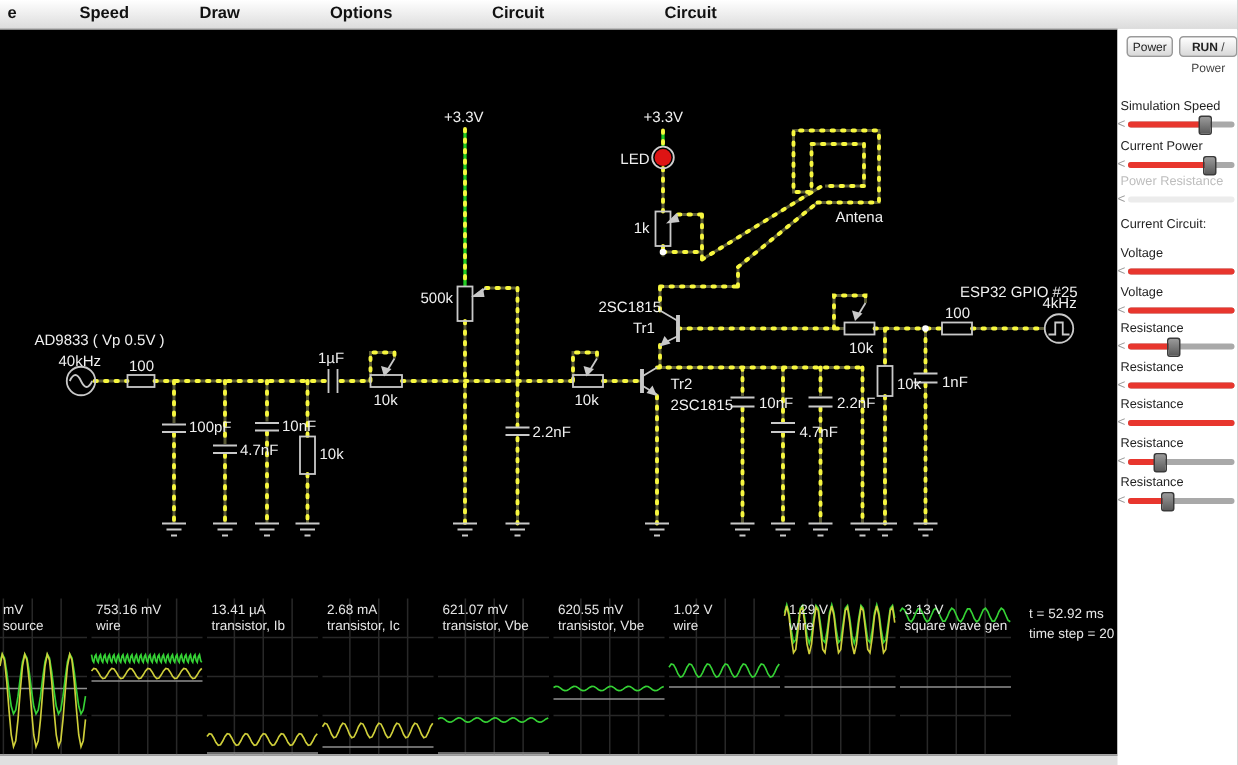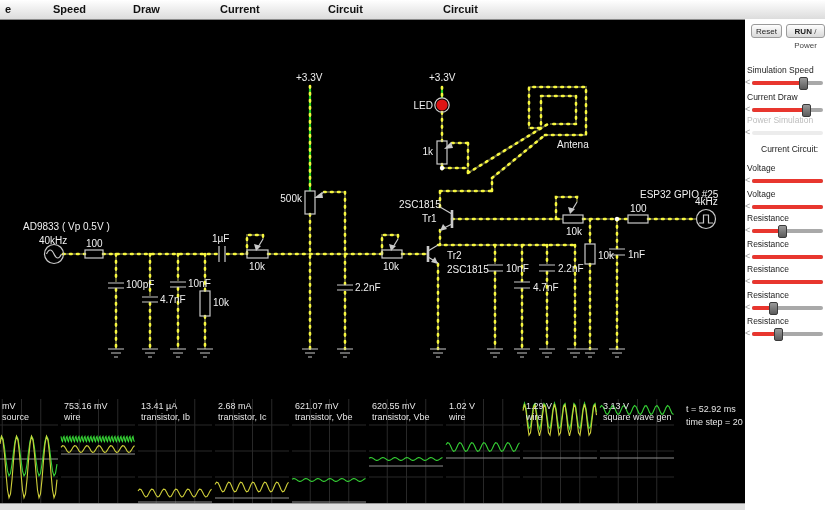--- a/index.html
+++ b/index.html
@@ -35,34 +35,34 @@
   .srow{position:absolute;left:0;width:80px;}
   .srow .lab{font-size:8.5px;color:#222;padding-left:2px;white-space:nowrap;}
   .srow.disabled .lab{color:#bdbdbd;}
   .trackwrap{position:relative;height:12px;margin-top:2px;}
   .lt{position:absolute;left:0px;top:0px;font-size:9px;color:#999;}
   .track{position:absolute;left:7px;top:4px;width:71px;height:4px;background:#a9a9a9;border-radius:2px;}
   .track .red{position:absolute;left:0;top:0;height:4px;background:#e8362e;border-radius:2px;}
   .srow.disabled .track{background:#ececec;}
   .thumb{position:absolute;top:-4px;width:7px;height:11px;border:1px solid #3a3a3a;border-radius:2px;
     background:linear-gradient(#9a9a9a,#5b5b5b);cursor:pointer;}
-  .pheading{position:absolute;font-size:8.5px;color:#222;padding-left:16px;}
+  .pheading{position:absolute;font-size:8.5px;color:#222;padding-left:2px;}
 
   #bottomstrip{position:absolute;left:0;top:503px;width:745px;height:7px;background:#e0e0e0;border-top:1px solid #9a9a9a;}
 </style>
 </head>
 <body>
 
 <div id="app">
 
   <div id="menubar">
       <span class="menu-item" style="left: 5px;">e</span>
       <span class="menu-item" style="left: 53px;">Speed</span>
       <span class="menu-item" style="left: 133px; text-align: center;">Draw</span>
-      <span class="menu-item" style="left: 220px;">Current</span>
+      <span class="menu-item" style="left: 220px;">Options</span>
       <span class="menu-item" style="left: 328px;">Circuit</span>
       <span class="menu-item" style="left: 443px;">Circuit</span>
     </div>
 
   <div id="canvas">
     <svg id="cir" width="745" height="484" viewBox="0 19 745 484">
       <defs>
         <path id="dOlive" d="M63 253H85 M103 253H217 M227 253H247 M268 253H382 M402 253H427
           M116 253V281 M116 288V348 M150 253V295 M150 302V348 M178 253V280 M178 287V348 M205 253V290 M205 315V348
           M247 253V234H263V238 M382 253V234H398V238 M556 218V196H577V201
@@ -335,47 +335,47 @@
             <text x="603" y="419" class="slabel">square wave gen</text>
           </g>
         </g>
 
       <text class="slabel" x="686" y="411">t = 52.92 ms</text>
       <text class="slabel" x="686" y="424">time step = 20 ns</text>
     </svg>
   </div>
 
   <div id="rightpanel">
-    <div class="btn" id="btn-reset">Reset</div>
+    <div class="btn" id="btn-reset">Power</div>
     <div class="btn" id="btn-run">
       <b>RUN</b><span class="stop"> / Power</span>
     </div>
     <div id="sliders">
         <div class="srow" style="top: 46px;">
           <div class="lab">Simulation Speed</div>
           <div class="trackwrap">
             <span class="lt">&lt;</span>
             <div class="track">
               <div class="red" style="width: 71%;"></div>
               <div class="thumb" style="left: calc(71% - 3px);"></div>
             </div>
           </div>
         </div>
         <div class="srow" style="top: 73px;">
-          <div class="lab">Current Draw</div>
+          <div class="lab">Current Power</div>
           <div class="trackwrap">
             <span class="lt">&lt;</span>
             <div class="track">
               <div class="red" style="width: 74%;"></div>
               <div class="thumb" style="left: calc(74% - 3px);"></div>
             </div>
           </div>
         </div>
         <div class="srow disabled" style="top: 96px;">
-          <div class="lab">Power Simulation</div>
+          <div class="lab">Power Resistance</div>
           <div class="trackwrap">
             <span class="lt">&lt;</span>
             <div class="track"></div>
           </div>
         </div>
         <div class="pheading" style="top: 125px;">Current Circuit:</div>
         <div class="srow" style="top: 144px;">
           <div class="lab">Voltage</div>
           <div class="trackwrap">
             <span class="lt">&lt;</span>

